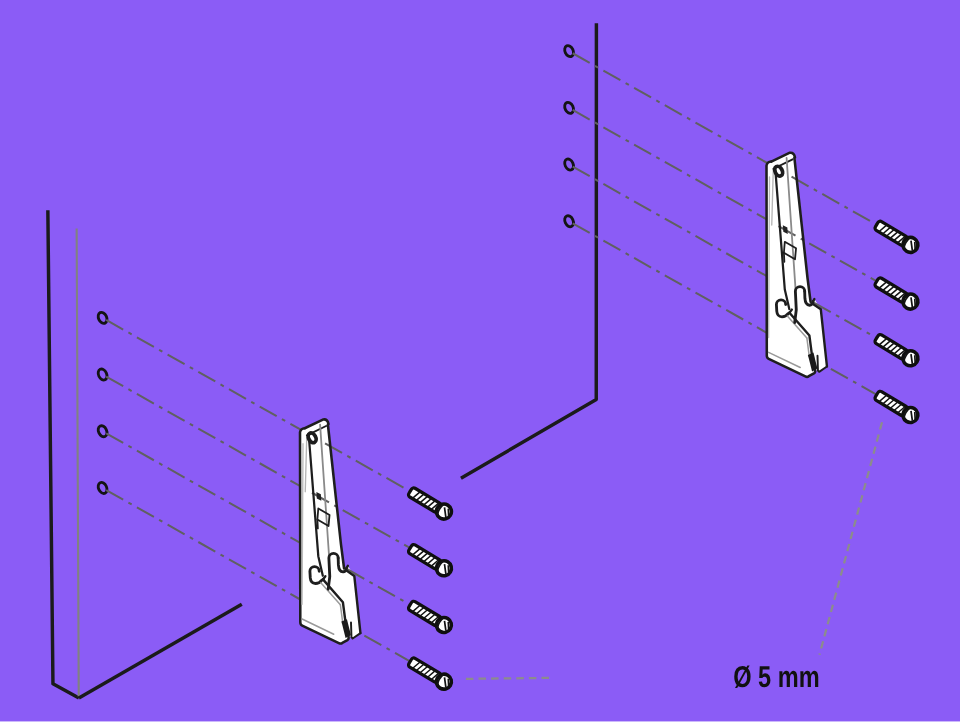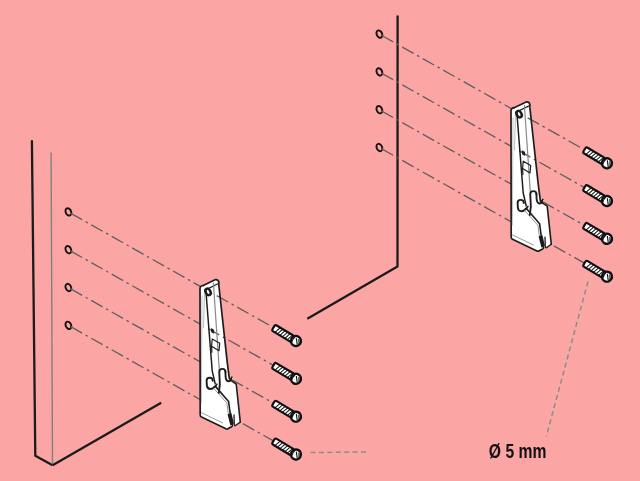--- a/index.html
+++ b/index.html
@@ -1,16 +1,16 @@
 <!DOCTYPE html>
 <html><head>
 <meta charset="utf-8">
 <style>
   html,body{margin:0;padding:0;background:#ffffff;}
-  #page{position:relative;width:640px;height:481px;overflow:hidden;background:#fca5a5;
+  #page{position:relative;width:640px;height:481px;overflow:hidden;background:#8b5cf6;
         font-family:"Liberation Sans",sans-serif;}
 </style>
 </head>
 <body>
 <div id="page">
 <svg width="640" height="481" viewBox="0 0 640 481">
 <defs>
 <g id="screw">
   <rect x="-0.5" y="-3.4" width="22.3" height="6.8" rx="1.7" fill="#fff" stroke="#0f0f0f" stroke-width="2.15"></rect>
   <path d="M5.4,-3.3 L3.2,3.3 M8.3,-3.3 L6.1,3.3 M11.2,-3.3 L9.0,3.3 M14.1,-3.3 L11.9,3.3 M17.0,-3.3 L14.8,3.3 M19.9,-3.3 L17.7,3.3" stroke="#131313" stroke-width="1.0" fill="none"></path>

